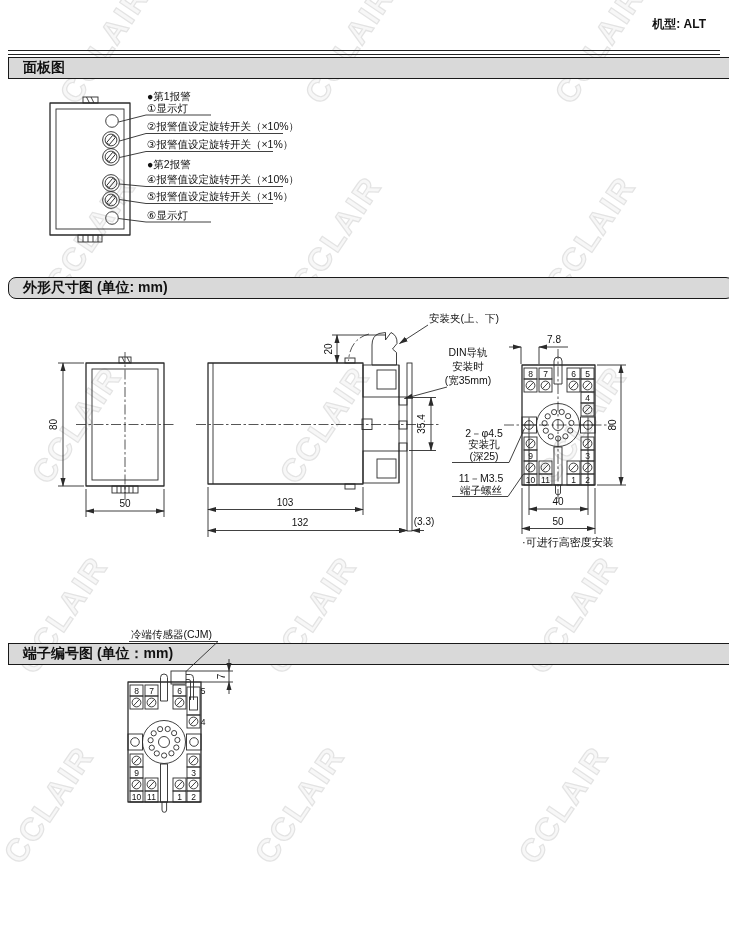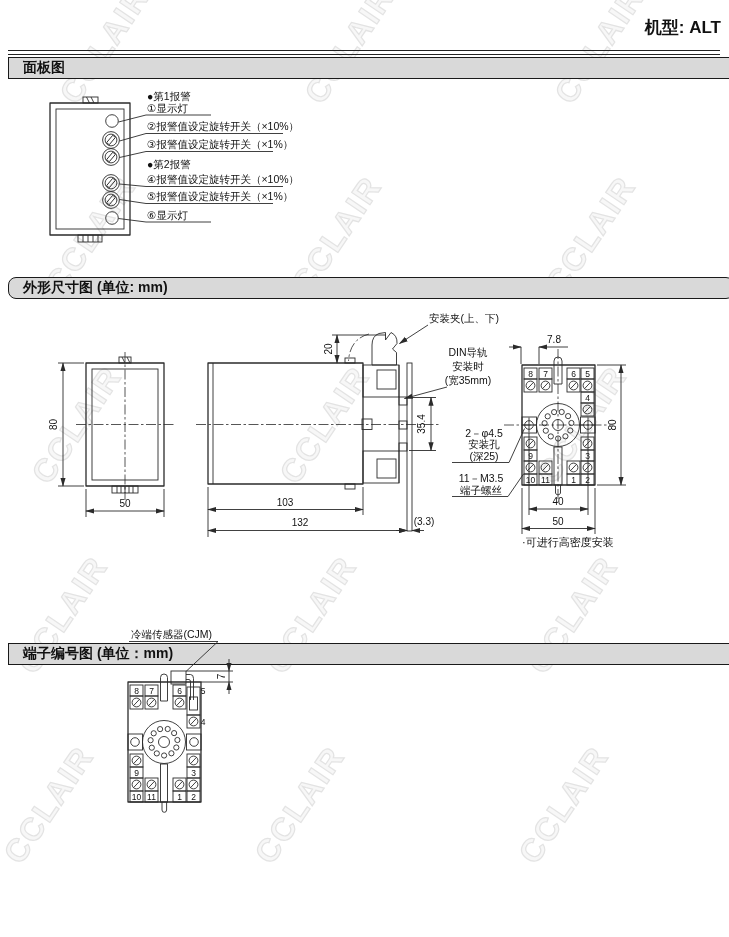--- a/index.html
+++ b/index.html
@@ -2,21 +2,21 @@
 <html><head>
 <meta charset="utf-8">
 <style>
   html,body{margin:0;padding:0;background:#fff;}
   .page{position:relative;width:729px;height:937px;background:#fff;overflow:hidden;
         font-family:"Liberation Sans","DejaVu Sans",sans-serif;color:#111;}
   .wm{position:absolute;z-index:0;font-weight:bold;font-size:32px;letter-spacing:2px;
       color:#f7f7f7;-webkit-text-stroke:1.2px #e3e3e3;white-space:nowrap;
       transform:translate(-50%,-50%) rotate(-56deg);user-select:none;}
   .content{position:absolute;inset:0;z-index:1;}
-  .model{position:absolute;top:16px;right:8px;font-size:17px;font-weight:bold;text-align:center;}
+  .model{position:absolute;top:16px;right:23px;font-size:12px;font-weight:bold;text-align:center;}
   .rule{position:absolute;left:8px;top:50px;width:712px;height:3px;
         border-top:1px solid #222;border-bottom:1px solid #222;}
   .bar{position:absolute;left:8px;width:710px;height:20px;background:#d9d9d9;
        border:1.5px solid #1a1a1a;display:flex;align-items:center;padding-left:14px;
        font-size:14px;font-weight:bold;}
   .bar1{top:57px;} .bar2{top:277px;border-radius:8px;} .bar3{top:596px;margin-top:47px;}
   svg{position:absolute;overflow:visible;}
   .ln{stroke:#2b2b2b;stroke-width:1.3;fill:none;stroke-linejoin:round;}
   .th{stroke:#2b2b2b;stroke-width:0.9;fill:none;}
   .dim{stroke:#2b2b2b;stroke-width:0.9;fill:none;}

